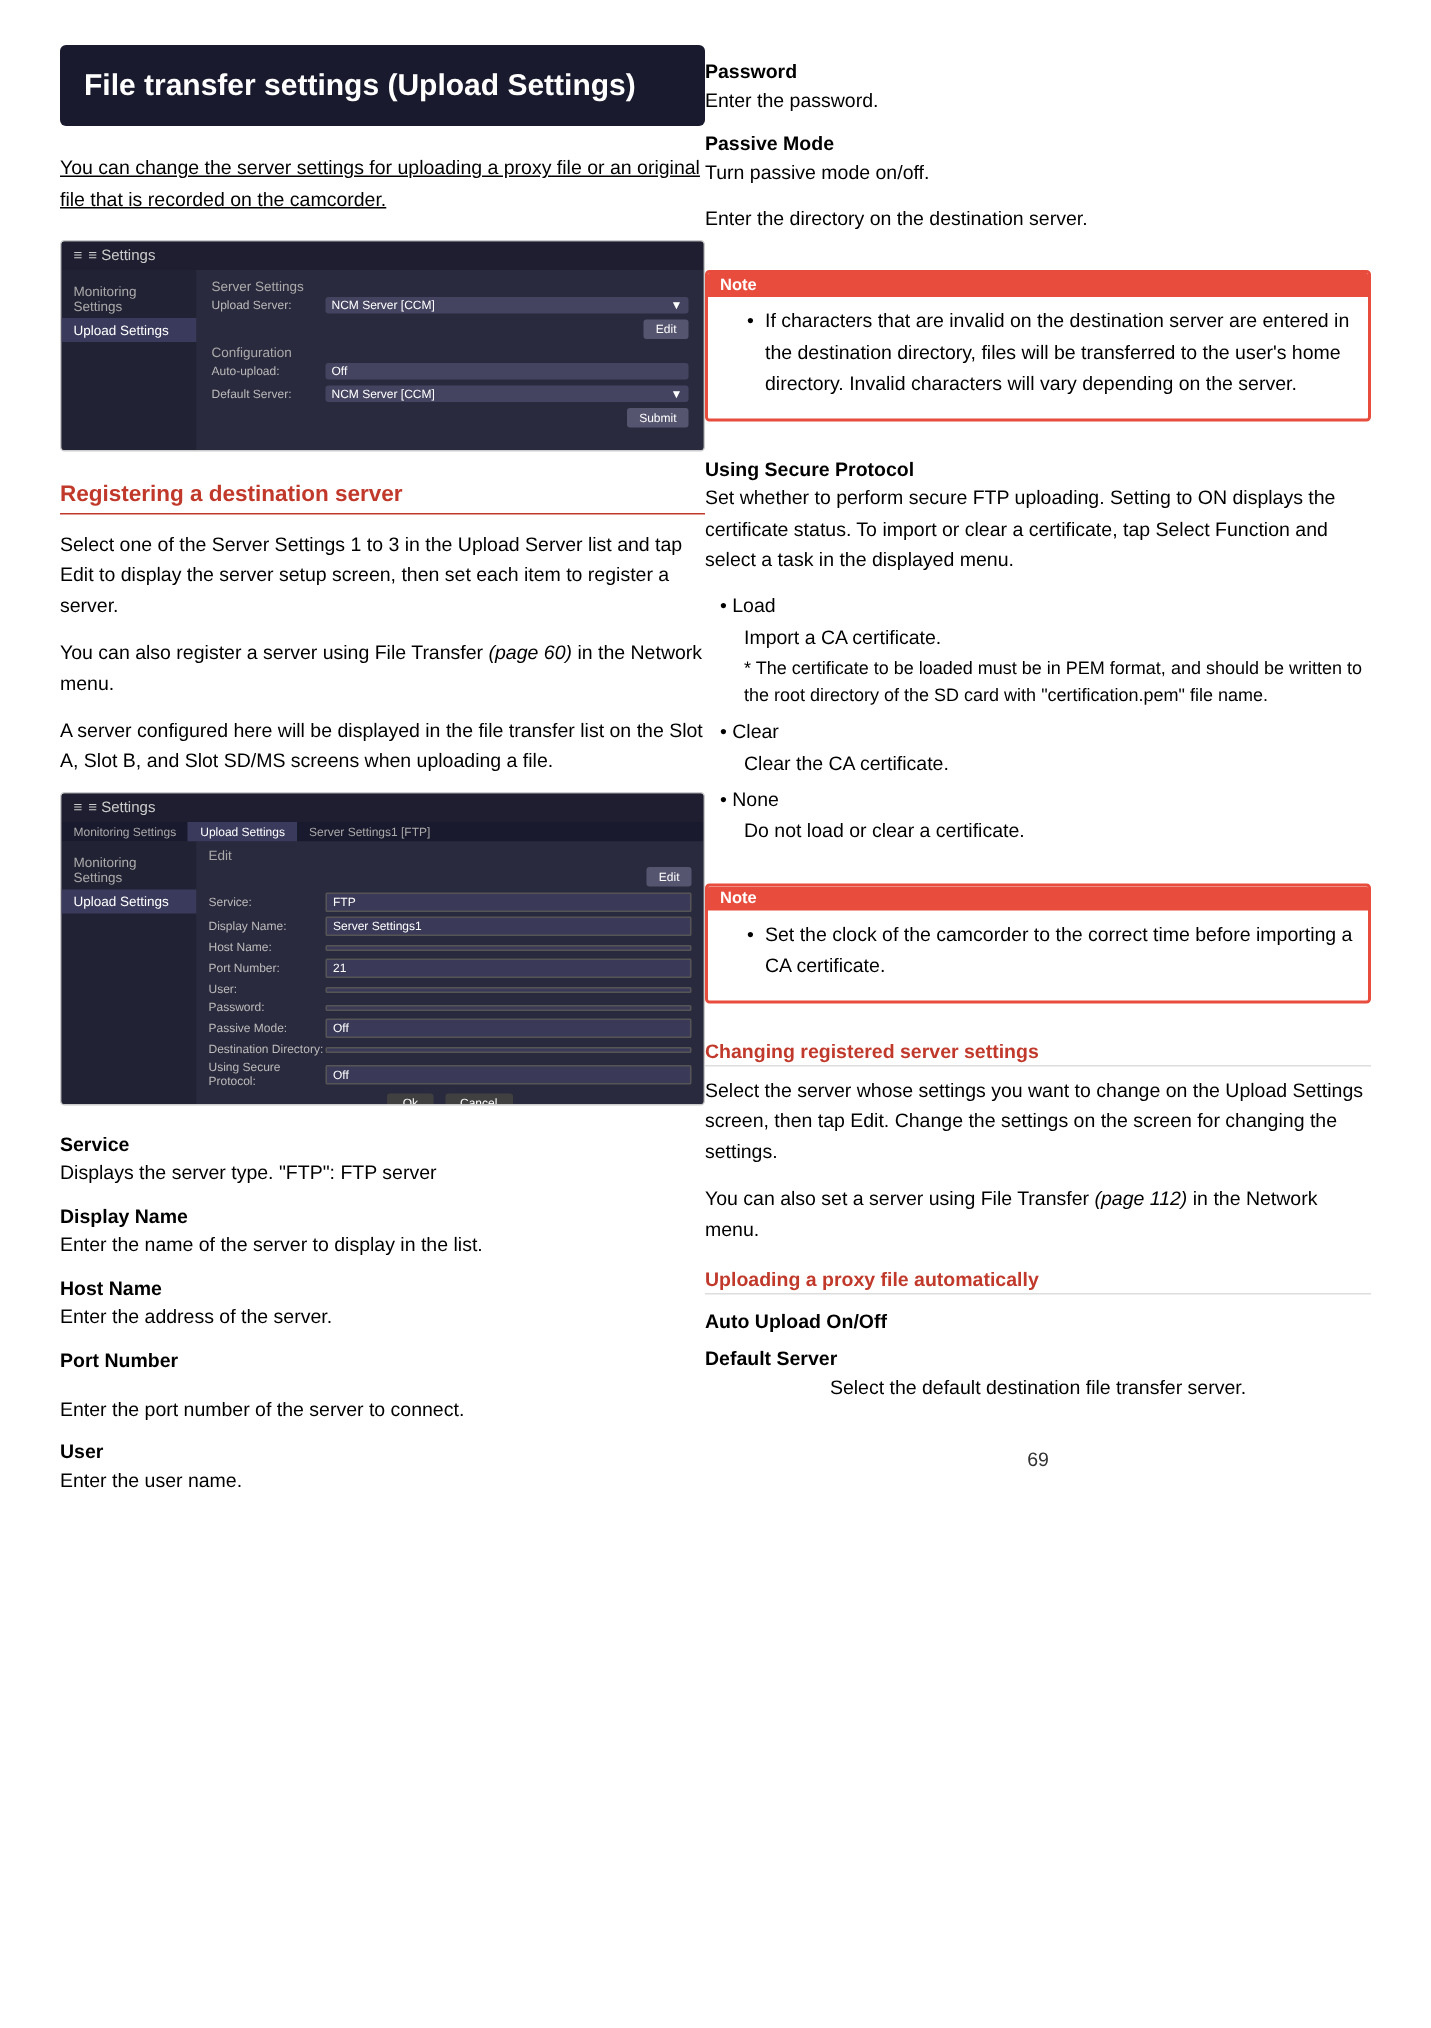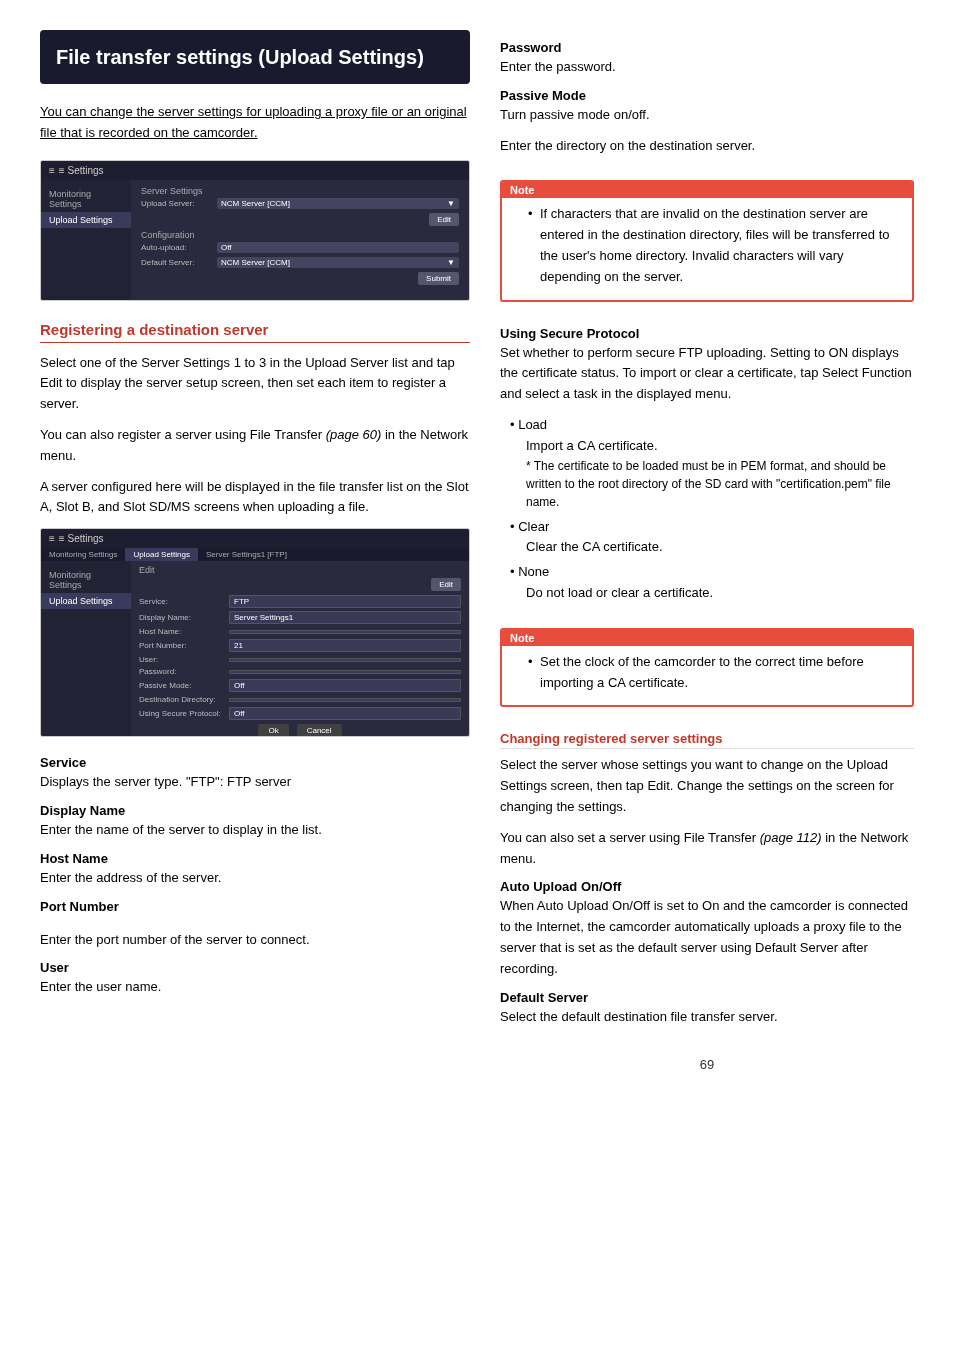--- a/index.html
+++ b/index.html
@@ -7,21 +7,20 @@
       font-family: Arial, Helvetica, sans-serif;
       font-size: 13px;
       background: #fff;
       color: #000;
       width: 954px;
       min-height: 1352px;
     }
     .page {
       display: flex;
       padding: 30px 40px;
-      gap: 30px;
     }
     .left-col {
       width: 430px;
       flex-shrink: 0;
     }
     .right-col {
       flex: 1;
     }
 
     
@@ -241,21 +240,21 @@
       background: #2a2a3e;
     }
     .mock-row2 {
       display: flex;
       align-items: center;
       margin-bottom: 3px;
     }
     .mock-field-label2 {
       font-size: 8px;
       color: #bbb;
-      width: 90px;
+      width: 78px;
     }
     .mock-field-input {
       font-size: 8px;
       color: #fff;
       background: #3a3a58;
       padding: 1px 4px;
       border-radius: 1px;
       flex: 1;
       border: 1px solid #555;
     }
@@ -494,27 +493,27 @@
         </ul>
       </div>
     </div>
 
     <div class="subsection-title">Changing registered server settings</div>
     <div id="subsection1-text">
         <p class="body-text">Select the server whose settings you want to change on the Upload Settings screen, then tap Edit. Change the settings on the screen for changing the settings.</p>
         <p class="body-text">You can also set a server using File Transfer <em>(page 112)</em> in the Network menu.</p>
       </div>
 
+    <div class="subsection-title">Uploading a proxy file automatically</div>
     <div id="right-terms3">
         <div>
           <span class="term">Auto Upload On/Off</span>
-          <p class="body-text" style="margin-top: 0px;">When Auto Upload On/Off is set to On and the camcorder is connected to the Internet, the camcorder automatically uploads a proxy file to the server that is set as the default server using Default Server after recording.</p>
         </div>
         <div>
           <span class="term">Default Server</span>
-          <p class="body-text" style="margin-top: 0px;">Select the default destination file transfer server.</p>
+          <p class="body-text" style="margin-top: 0px; text-align: center;">Select the default destination file transfer server.</p>
         </div>
       </div>
 
     <div class="page-number">69</div>
 
   </div>
 </div>
 
 </body></html>

